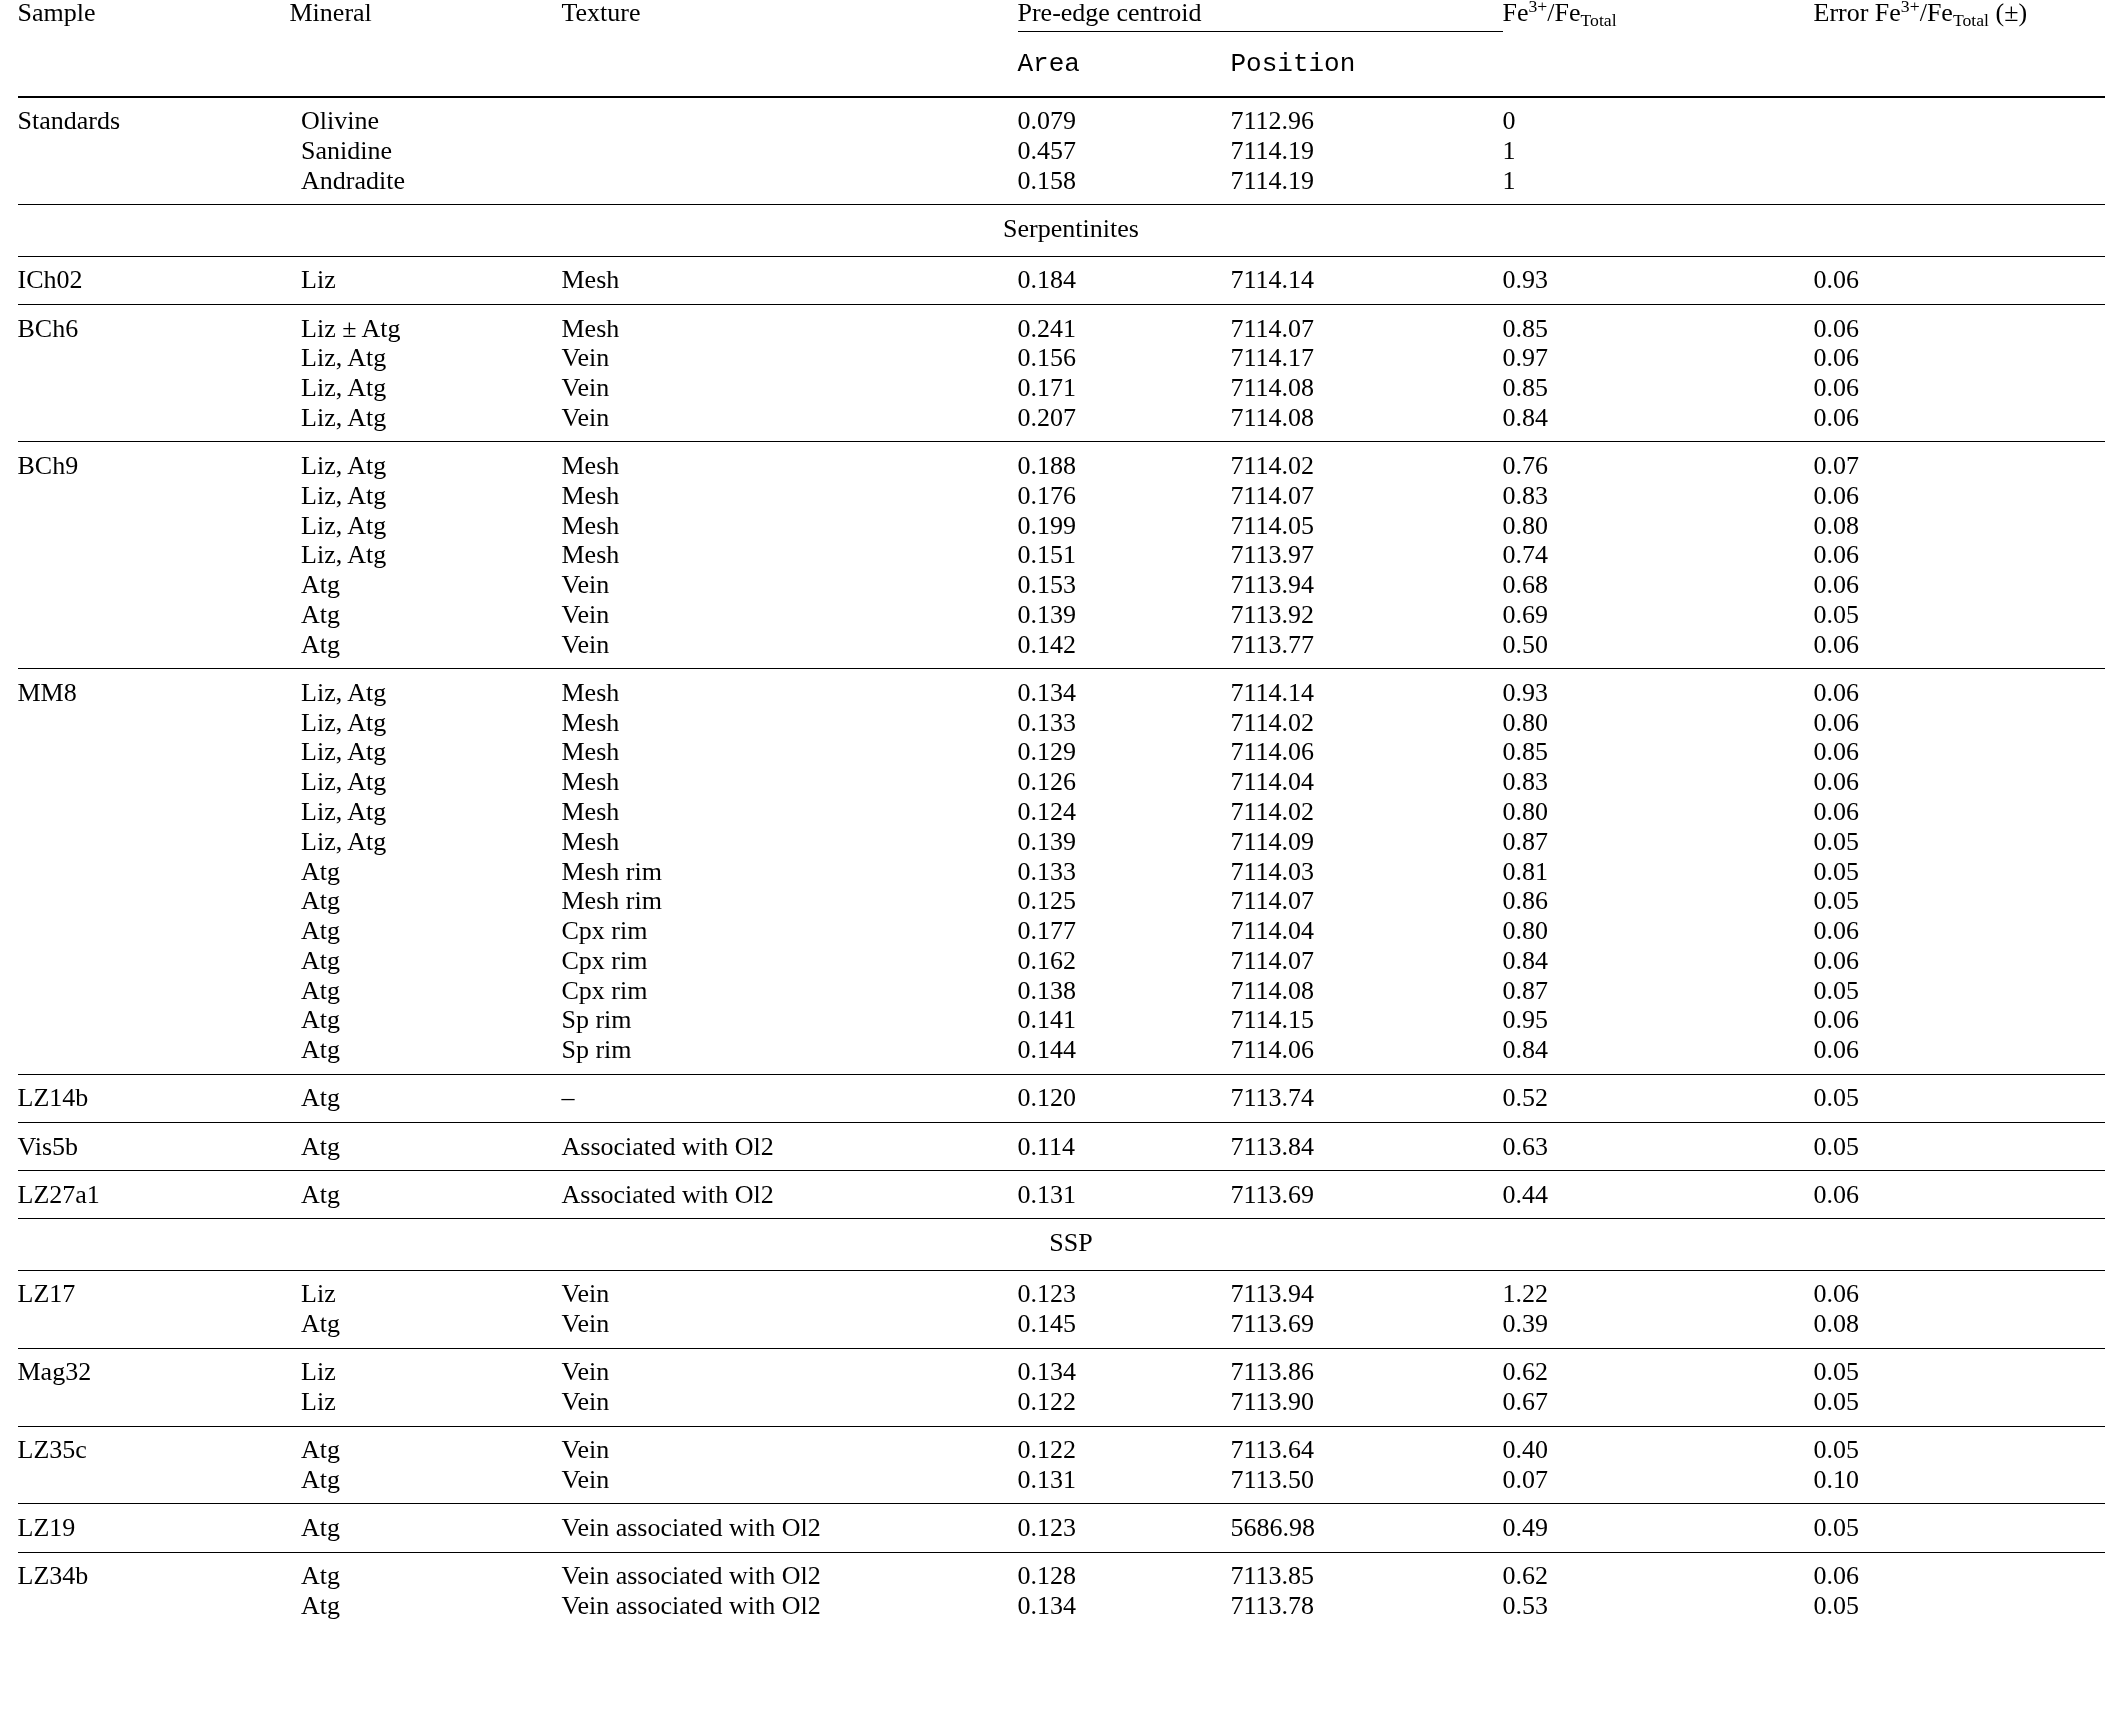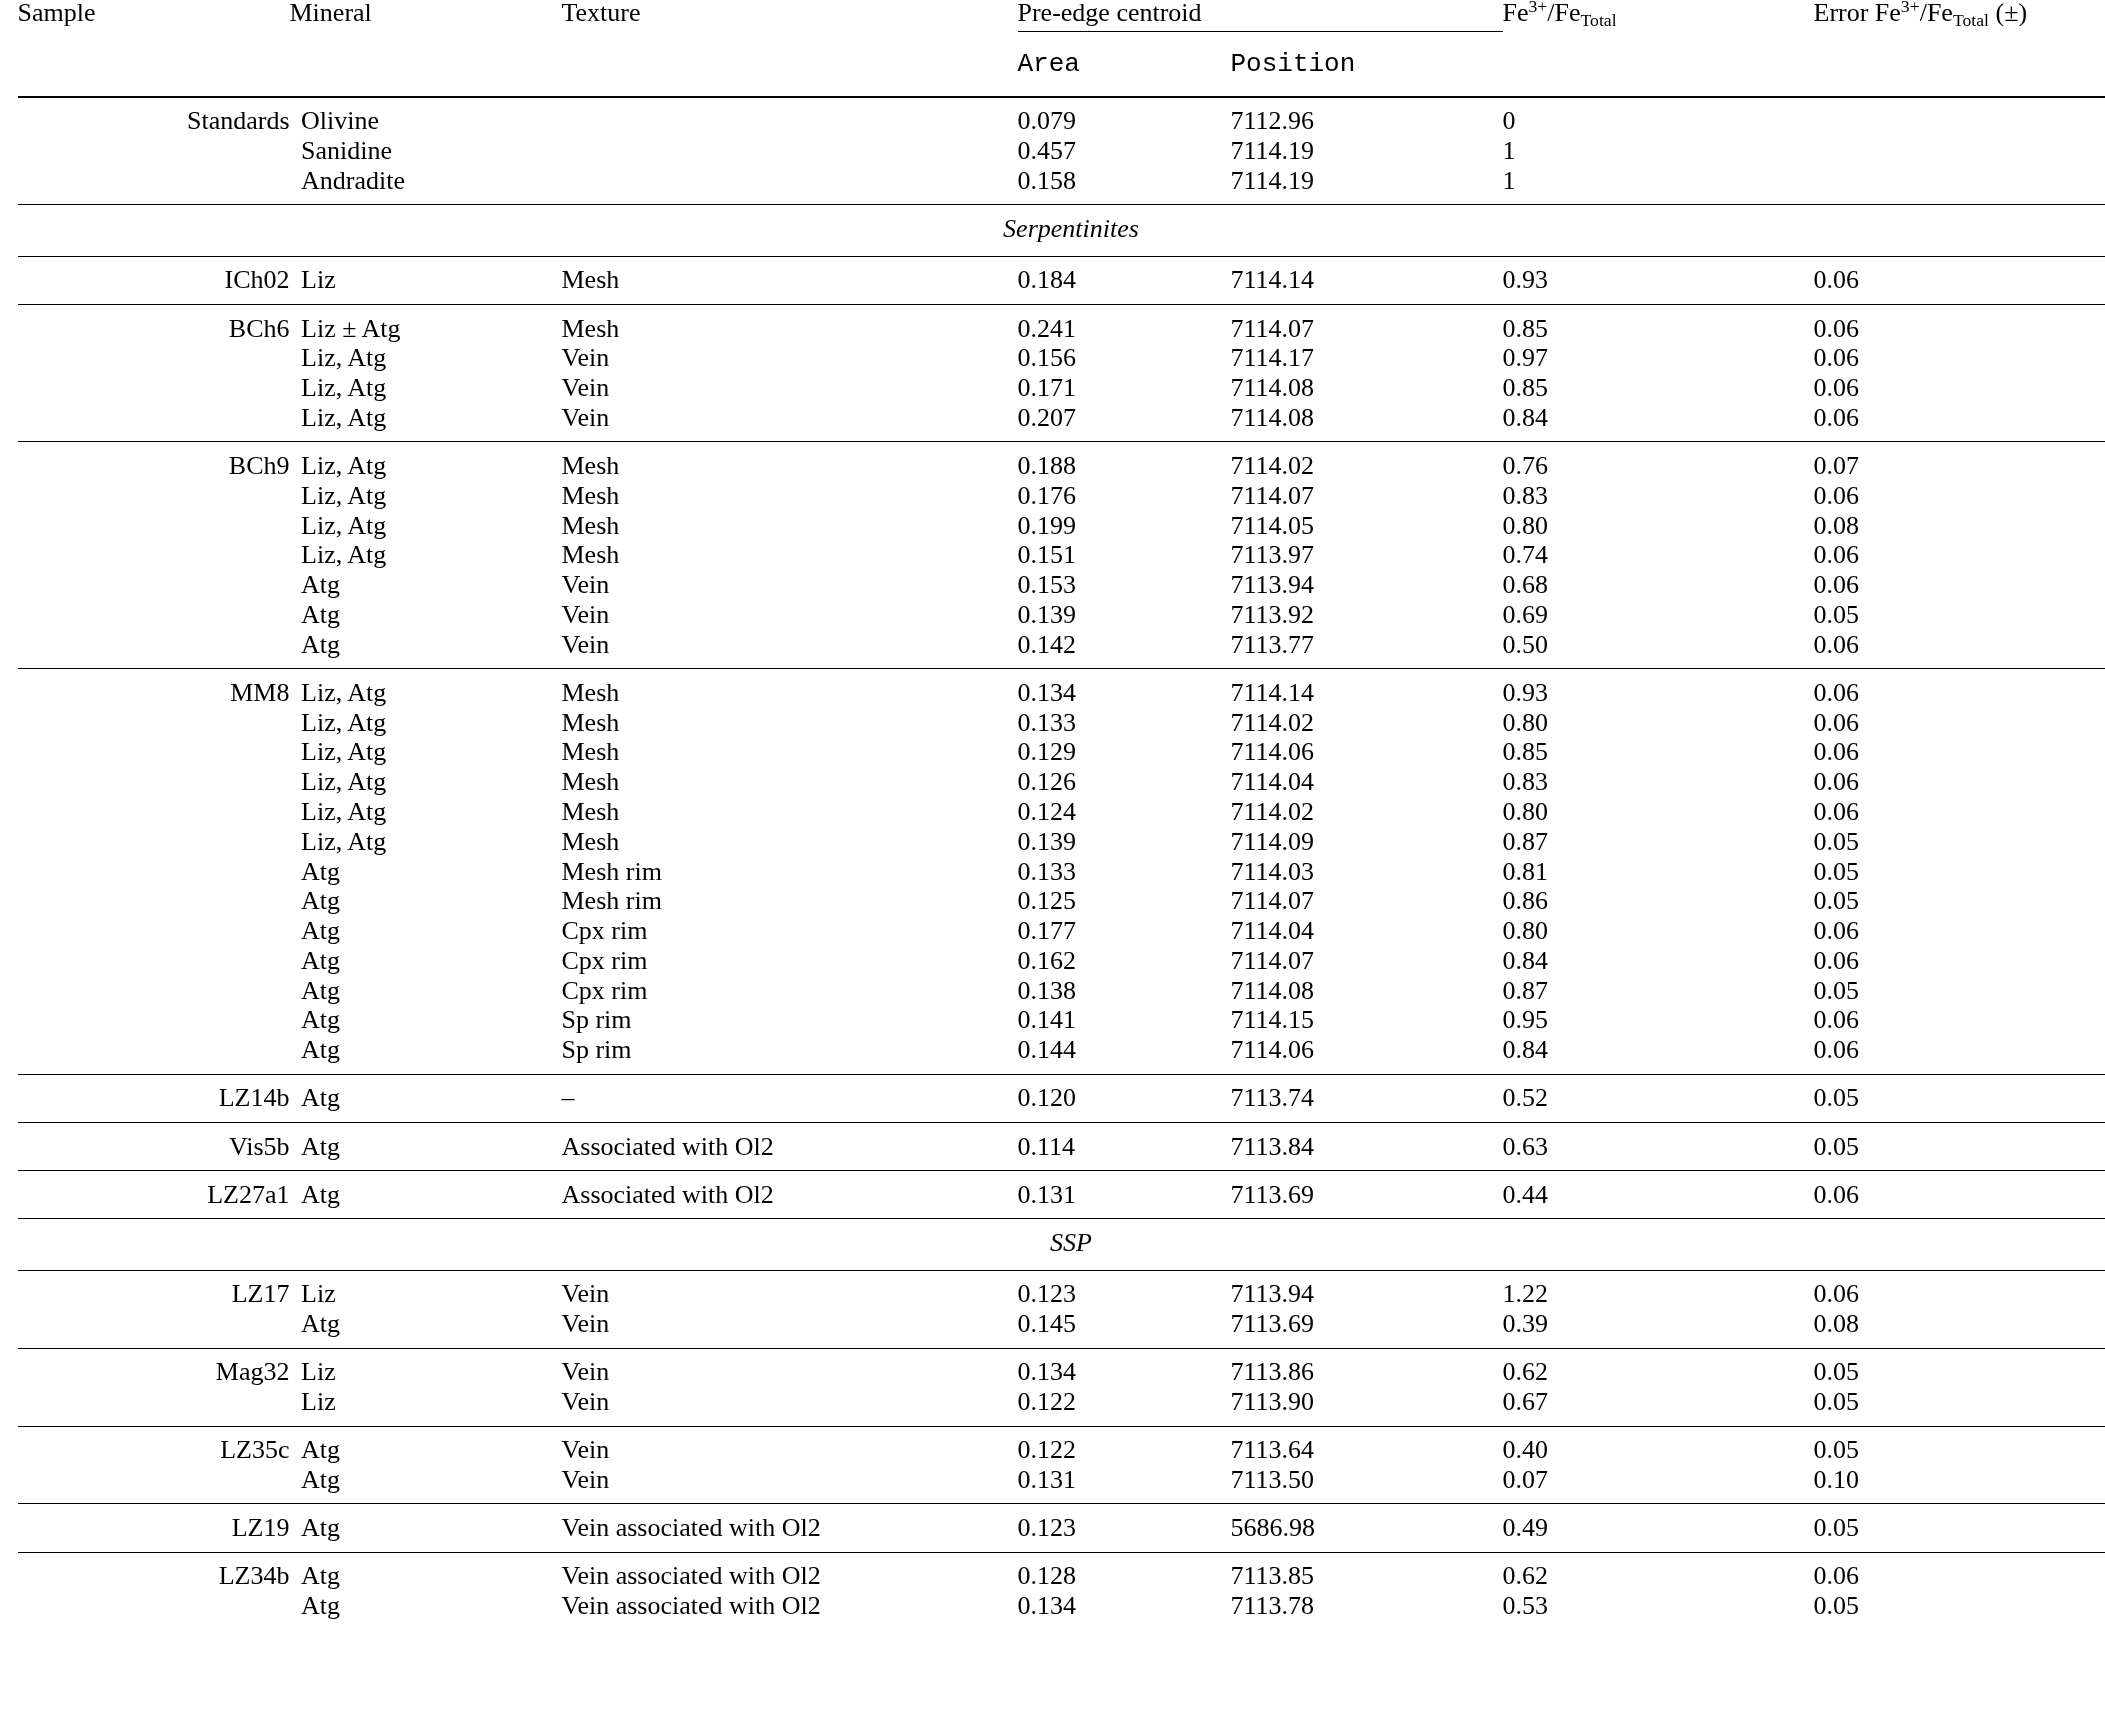--- a/index.html
+++ b/index.html
@@ -70,23 +70,23 @@
     white-space: nowrap;
   }
   .grp-first td { padding-top: 8.7px; }
   .grp-last  td { padding-bottom: 8.7px; }
 
   .sect-row td {
     text-align: center;
     padding: 10.7px 0 10.7px 0;
     height: 29px;
   }
-  .sect-label { white-space: nowrap; font-style: italic; }
+  .sect-label { white-space: nowrap; }
 
-  .sample-cell { padding-left: 0px; text-align: right; }
+  .sample-cell { padding-left: 0px; }
   .indent-1 { padding-left: 11.6px; }
 
   sup, sub {
     font-size: 0.68em;
     line-height: 0;
   }
   sub { vertical-align: -0.28em; }
   sup { vertical-align: 0.5em; }
 </style>
 </head>

